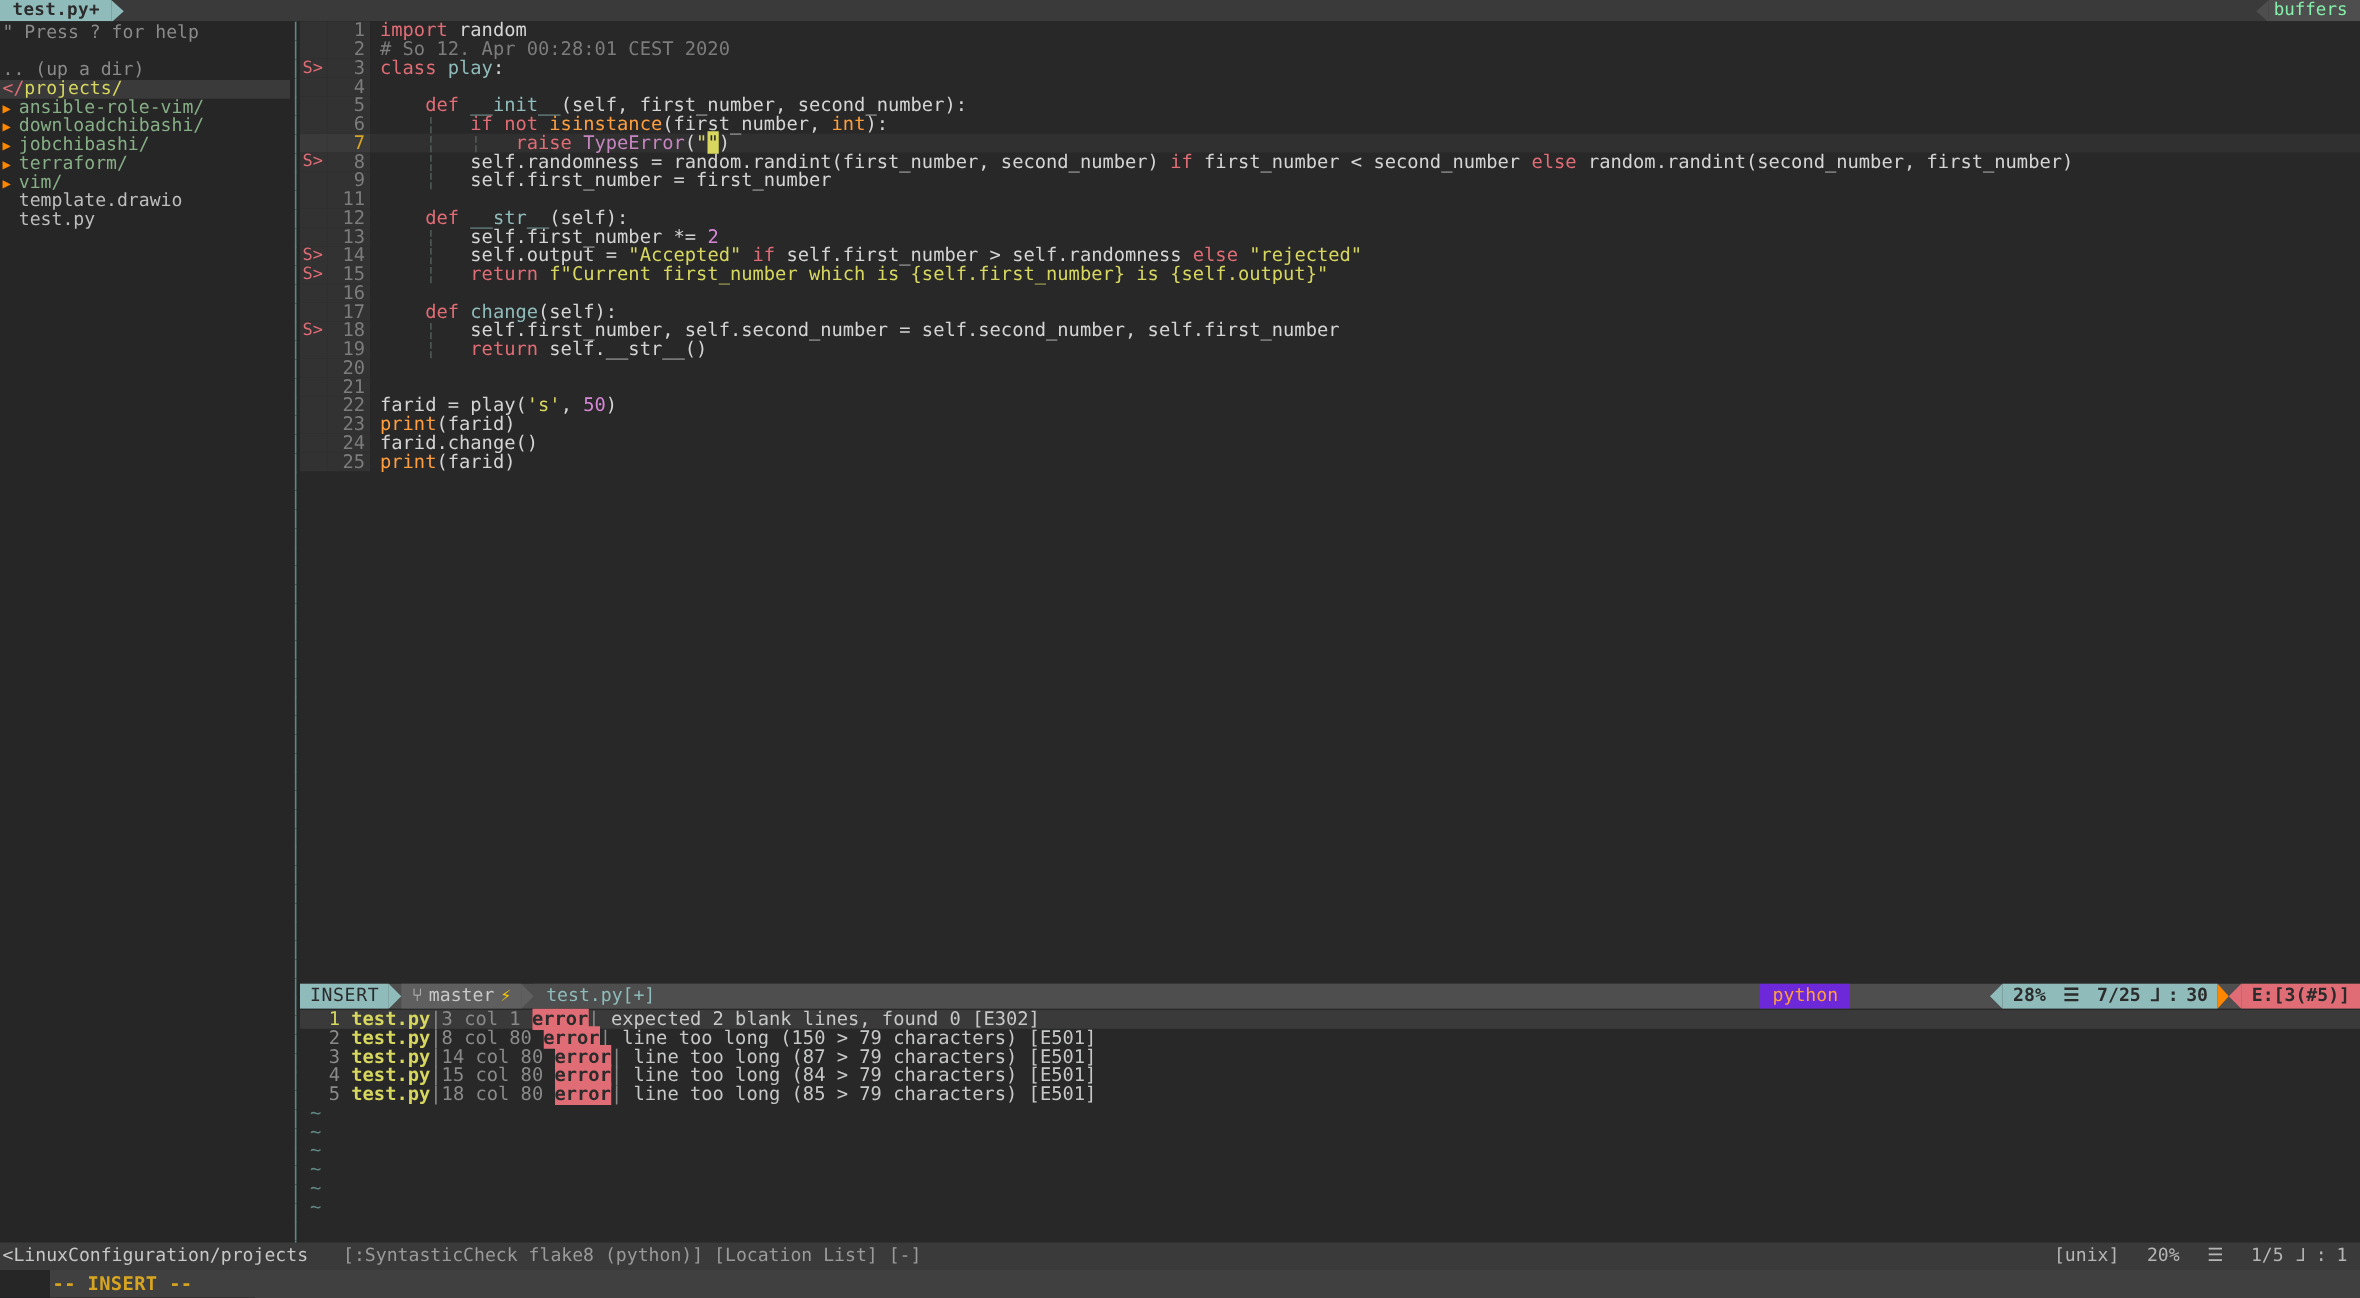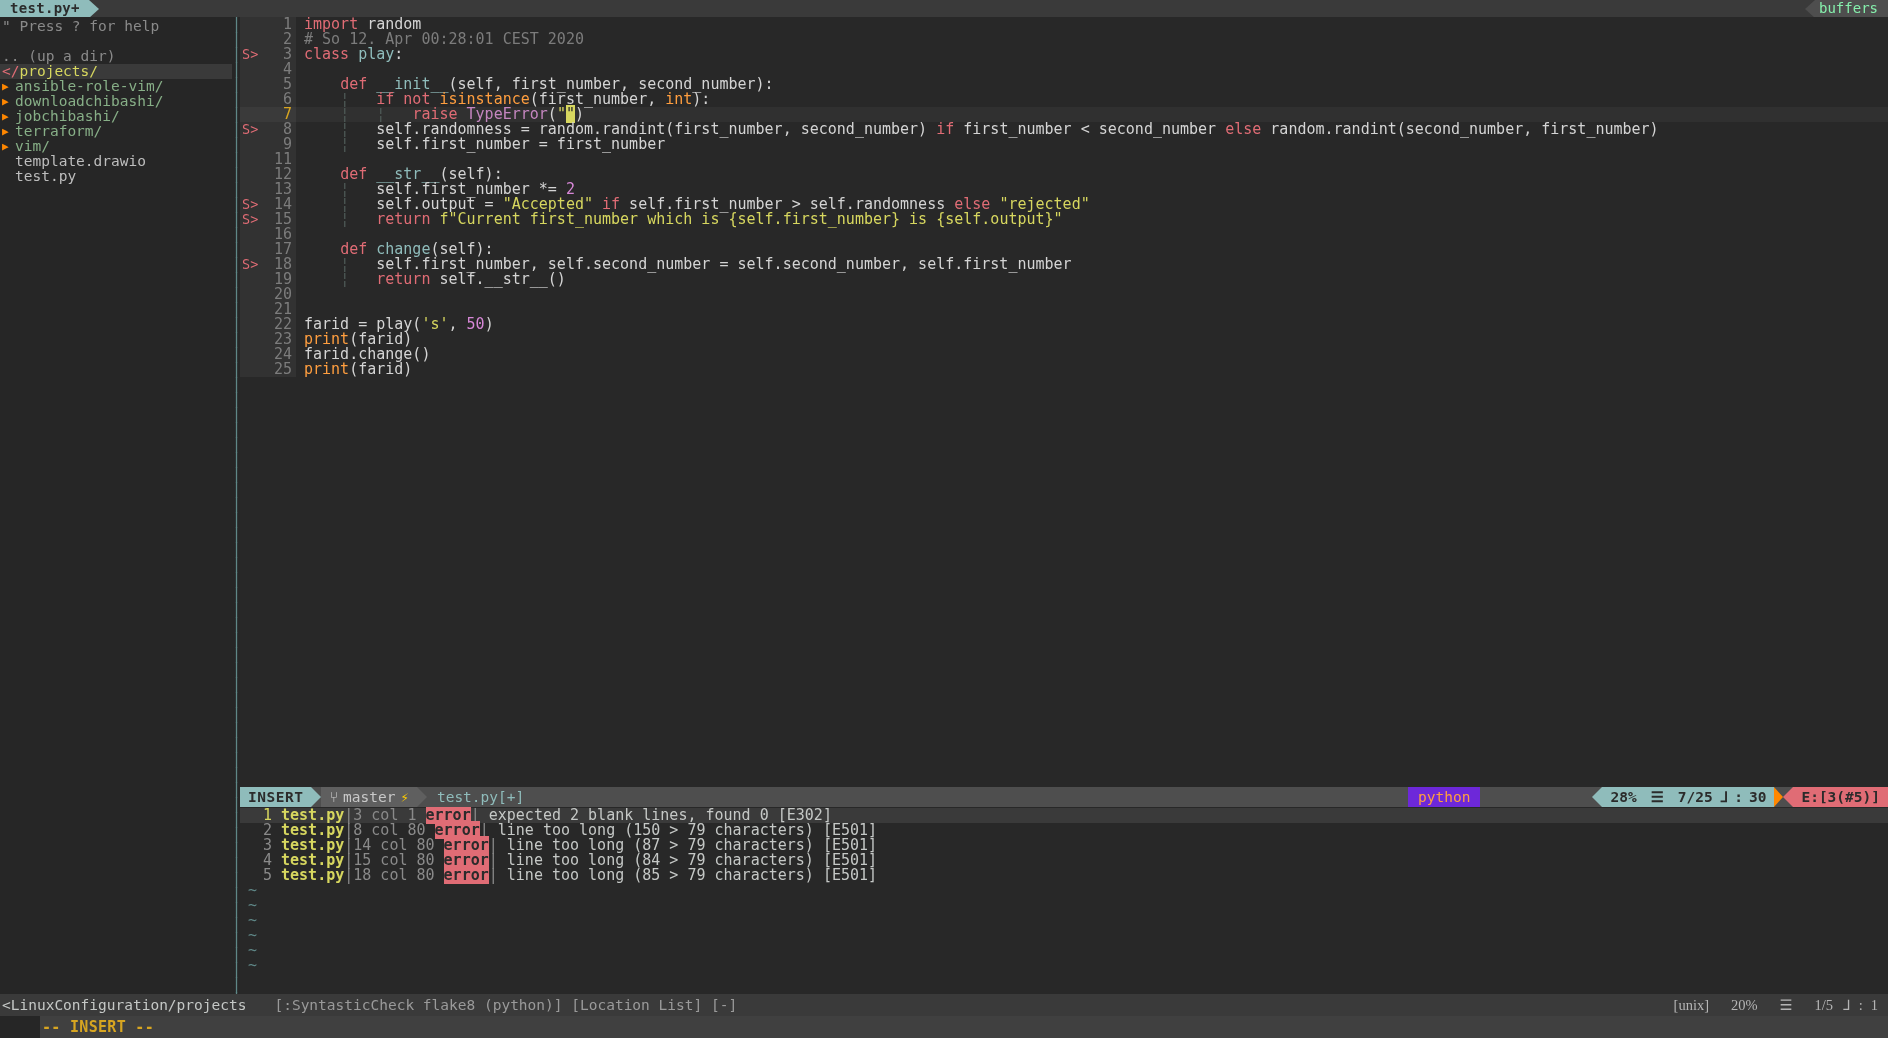--- a/index.html
+++ b/index.html
@@ -184,21 +184,21 @@
     height: 20px;
     display: flex;
     align-items: stretch;
     background: #4e4e4e;
     font-size: 14.5px;
     line-height: 20px;
   }
   .al-mode {
     background: #8fbcbb;
     color: #2b2b2b;
-    font-weight: 700;
+    font-weight: 400;
     padding: 0 8px;
     display: flex; align-items: center;
     letter-spacing: .5px;
   }
   .sep-r { width:0;height:0;border-top:10px solid transparent;border-bottom:10px solid transparent; }
   .sep-l { width:0;height:0;border-top:10px solid transparent;border-bottom:10px solid transparent; }
   .al-branch {
     background: #5f5f5f;
     color: #c9c9c9;
     padding: 0 8px;
@@ -282,21 +282,21 @@
     display: flex;
     align-items: center;
     font-size: 14.5px;
     line-height: 22px;
   }
   .bl-left { padding-left: 2px; color: #c5c8c6; }
   .bl-mid  { padding-left: 28px; color: #9a9a9a; }
   .bl-grow { flex: 1; }
   .bl-right {
     display: flex; align-items: flex-end; gap: 22px;
-    padding-right: 10px; color: #b5b5b5; font-family: Liberation Serif, serif;
+    padding-right: 10px; color: #b5b5b5;
   }
 
   
   .cmdline {
     position: absolute;
     left: 0; right: 0;
     top: 1016px;
     height: 22px;
     background: #404040;
     color: #d7a521;

